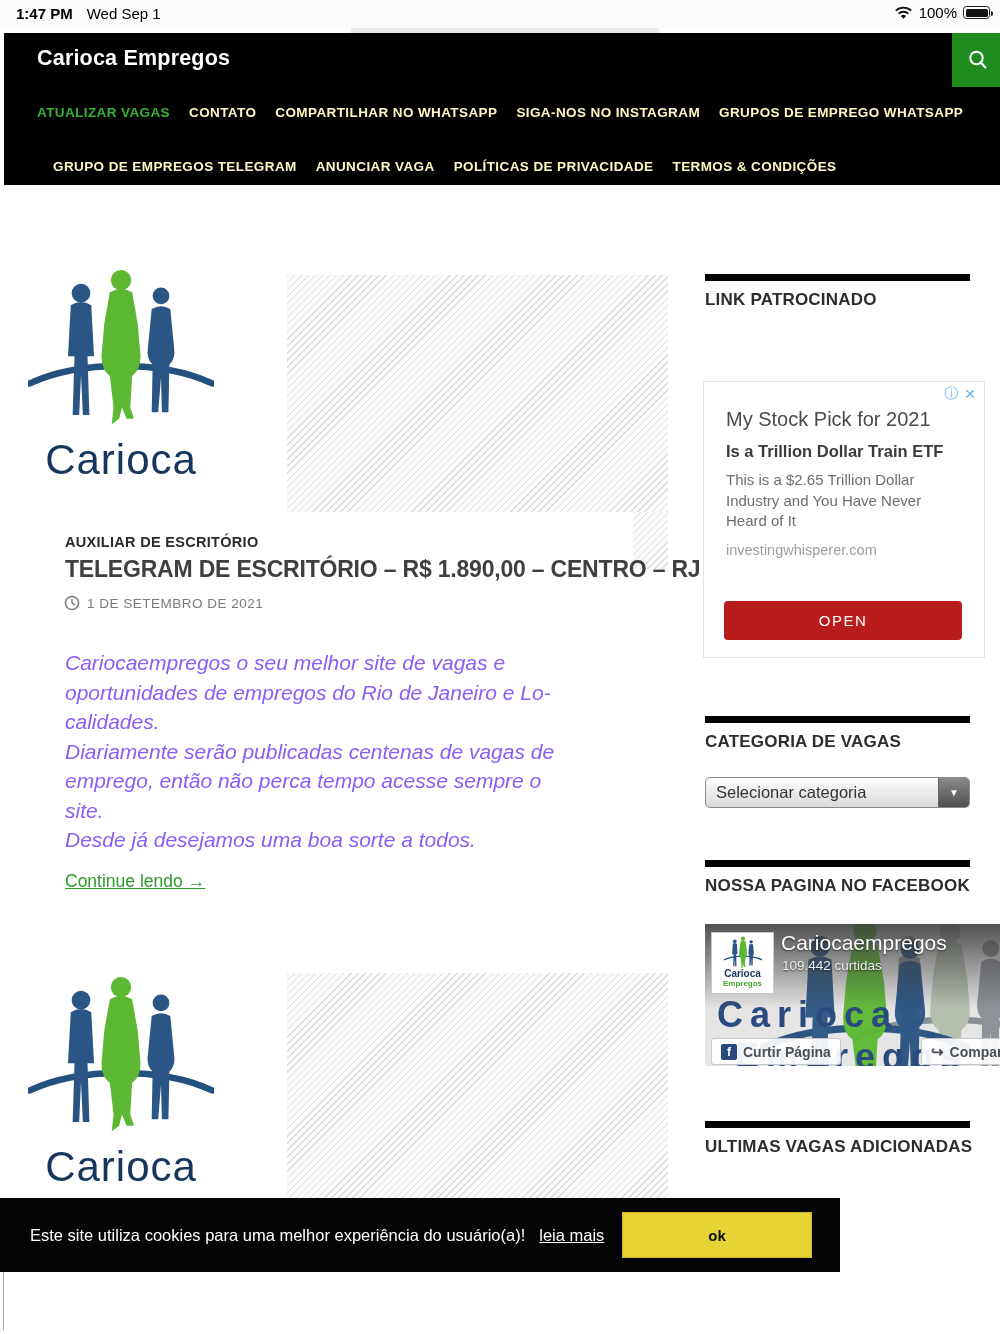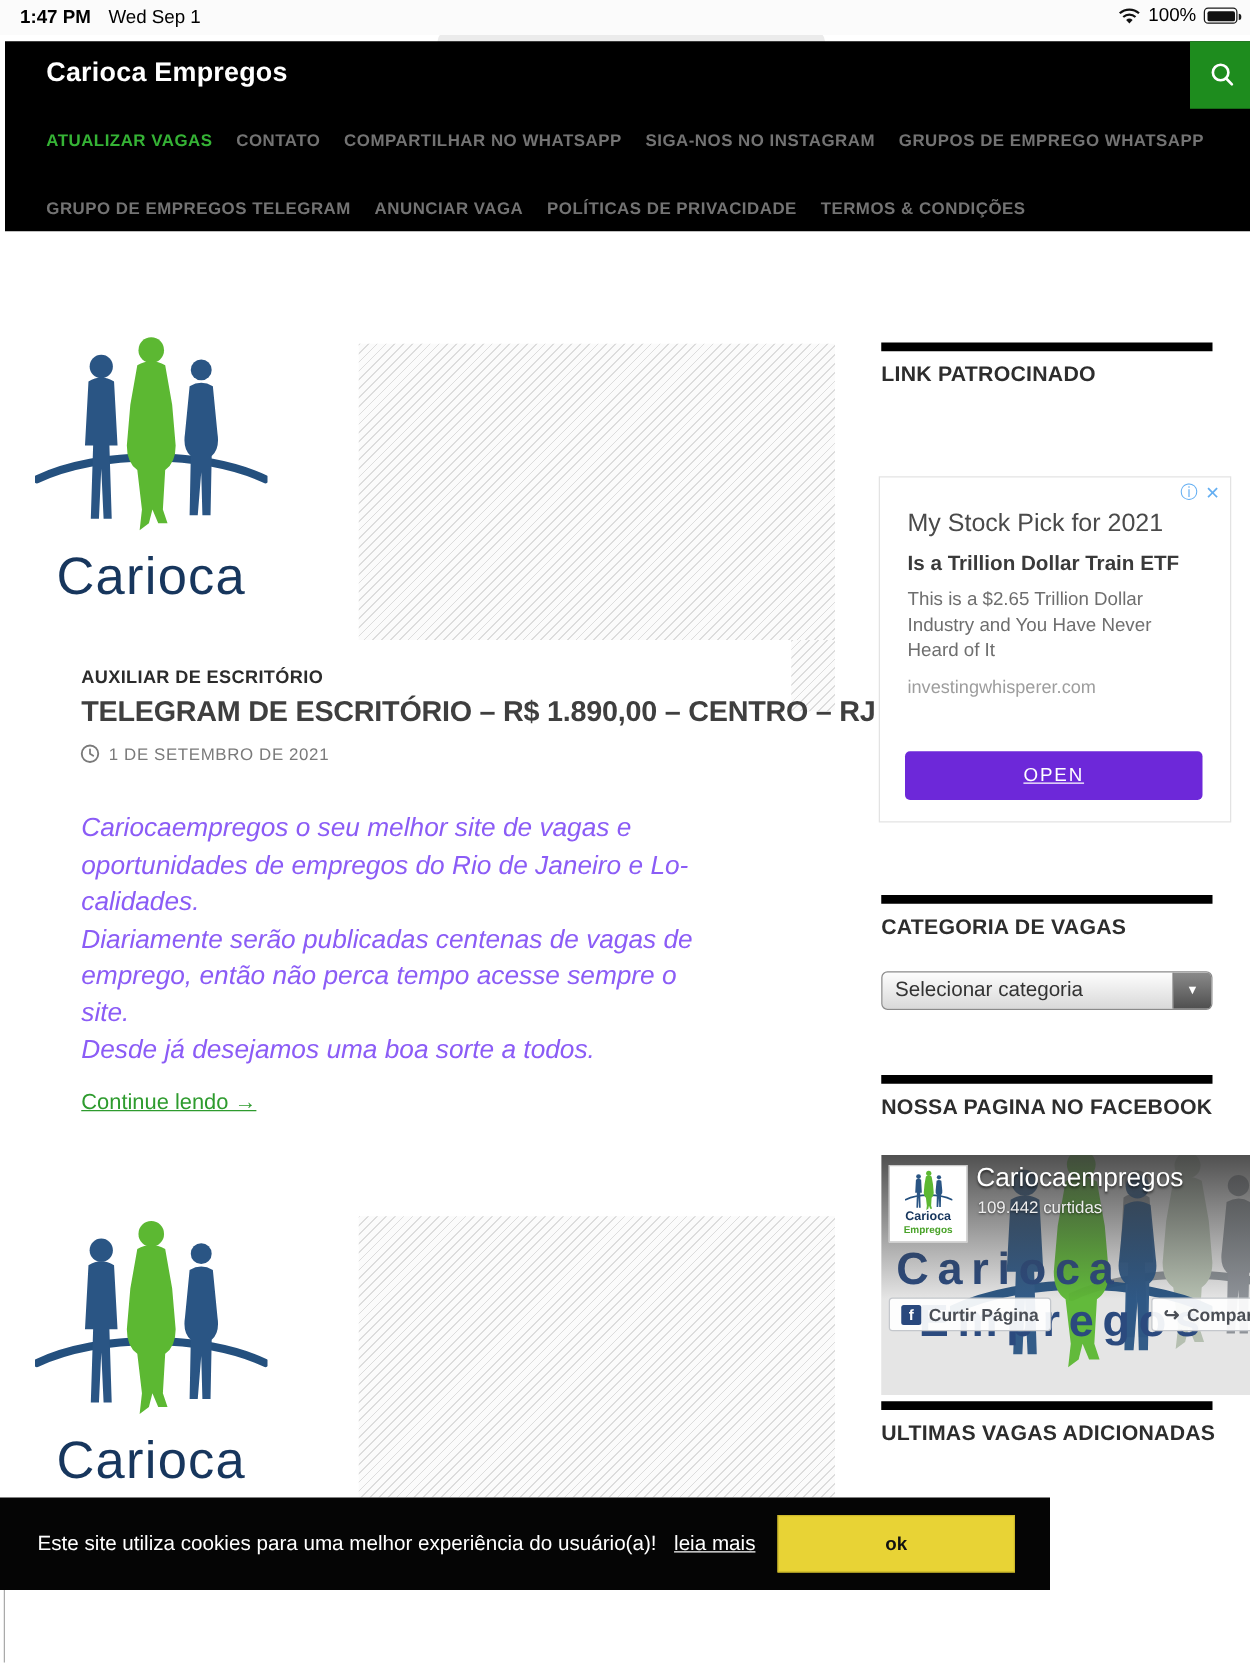--- a/index.html
+++ b/index.html
@@ -19,22 +19,22 @@
 
   .chrome-sliver{position:absolute;left:350px;top:25px;width:310px;height:10px;background:#ebebeb;
                  border-radius:8px 8px 0 0;z-index:5;}
 
   
   .header{position:absolute;left:4px;top:33px;width:1000px;height:152px;background:#000;z-index:10;}
   .site-title{position:absolute;left:33px;top:13px;color:#fff;font-size:21.5px;font-weight:700;letter-spacing:.2px;cursor:pointer;}
   .search-btn{position:absolute;left:948px;top:0;width:52px;height:54px;background:#1e8c1e;border:0;cursor:pointer;
               display:flex;align-items:center;justify-content:center;}
   .nav-row{position:absolute;left:33px;display:flex;gap:19px;white-space:nowrap;}
-  .nav-row.r1{top:70px;} .nav-row.r2{top:124px;}
-  .nav-item{color:#737373;font-size:13.5px;font-weight:600;letter-spacing:.4px;line-height:20px;cursor:pointer;}
+  .nav-row.r1{top:70px;} .nav-row.r2{top:124px;margin-left:16px;}
+  .nav-item{color:#fef9c3;font-size:13.5px;font-weight:600;letter-spacing:.4px;line-height:20px;cursor:pointer;}
   .nav-item.active{color:#35b335;}
 
   
   .logo-block{position:absolute;width:186px;cursor:pointer;}
   .logo-text{margin-top:4px;font-size:42px;color:#17365d;font-weight:500;letter-spacing:1px;text-align:center;}
   .hatch{position:absolute;background-color:#fbfbfb;
          background-image:repeating-linear-gradient(135deg,rgba(0,0,0,.12) 0,rgba(0,0,0,.12) 1px,transparent 1px,transparent 5px);
          cursor:pointer;}
   .cat-label{position:absolute;left:65px;top:534px;font-size:14.5px;font-weight:800;color:#2b2b2b;letter-spacing:.3px;cursor:pointer;}
   .post-title{position:absolute;left:65px;top:556px;font-size:23px;font-weight:600;color:#3f3f3f;letter-spacing:-.2px;cursor:pointer;}
@@ -48,31 +48,31 @@
   .side-bar-rule{position:absolute;left:705px;width:265px;height:7px;background:#000;}
   .side-heading{position:absolute;left:705px;font-size:17px;font-weight:800;color:#2d2d2d;letter-spacing:.2px;}
 
   .ad-box{position:absolute;left:703px;top:381px;width:282px;height:277px;background:#fff;border:1px solid #e3e3e3;}
   .ad-choices{position:absolute;top:3px;right:8px;font-size:14px;color:#63aef2;display:flex;gap:6px;align-items:center;}
   .ad-choices span{cursor:pointer;}
   .ad-title{position:absolute;left:22px;top:26px;font-size:20px;color:#4a4a4a;font-weight:500;cursor:pointer;}
   .ad-subtitle{position:absolute;left:22px;top:60px;font-size:16.5px;font-weight:700;color:#3a3a3a;}
   .ad-desc{position:absolute;left:22px;top:88px;width:235px;font-size:15px;line-height:20.5px;color:#6e6e6e;}
   .ad-url{position:absolute;left:22px;top:160px;font-size:14.5px;color:#9d9d9d;}
-  .ad-open{position:absolute;left:20px;right:22px;bottom:17px;height:39px;background:#6d28d9;border:0;border-radius:4px;
-           color:#fff;font-size:15px;letter-spacing:1.5px;font-family:"Liberation Sans",sans-serif;cursor:pointer;text-decoration:underline;}
+  .ad-open{position:absolute;left:20px;right:22px;bottom:17px;height:39px;background:#b91c1c;border:0;border-radius:4px;
+           color:#fff;font-size:15px;letter-spacing:1.5px;font-family:"Liberation Sans",sans-serif;cursor:pointer;}
 
   .select-box{position:absolute;left:705px;top:777px;width:265px;height:31px;border:1px solid #8a8a8a;border-radius:5px;
               background:linear-gradient(#fdfdfd,#d9d9d9);display:flex;align-items:center;cursor:pointer;overflow:hidden;}
   .select-box .val{flex:1;padding-left:10px;font-size:16.5px;color:#333;}
   .select-box .arrow{width:31px;height:100%;background:linear-gradient(#8a8a8a,#4f4f4f);border-left:1px solid #666;
                      color:#fff;font-size:10px;display:flex;align-items:center;justify-content:center;}
 
   
-  .fb-widget{position:absolute;left:705px;top:924px;width:295px;height:192px;overflow:hidden;background:#e5e5e5;cursor:default;}
+  .fb-widget{position:absolute;left:705px;top:924px;width:295px;height:142px;overflow:hidden;background:#e5e5e5;cursor:default;}
   .fb-cover{position:absolute;inset:0;}
   .fb-cover .art{position:absolute;opacity:.95;}
   .fb-cover .art.gray{filter:grayscale(.8);opacity:.55;}
   .fb-shade{position:absolute;inset:0;background:linear-gradient(180deg,rgba(60,60,60,.88) 0%,rgba(60,60,60,.45) 30%,rgba(60,60,60,0) 60%);}
   .fb-big-text{position:absolute;color:#2b4a7e;font-weight:600;letter-spacing:7px;font-size:36px;}
   .fb-name{position:absolute;left:76px;top:7px;color:#fff;font-size:21px;font-weight:500;text-shadow:0 1px 2px rgba(0,0,0,.6);cursor:pointer;}
   .fb-likes{position:absolute;left:77px;top:34px;color:#eee;font-size:13.5px;text-shadow:0 1px 2px rgba(0,0,0,.6);text-align:right;}
   .fb-profile{position:absolute;left:6px;top:8px;width:63px;height:62px;background:#fff;border:1px solid #c9c9c9;
               display:flex;flex-direction:column;align-items:center;cursor:pointer;}
   .fb-profile .p1{font-size:10px;color:#17365d;font-weight:700;line-height:10px;}

